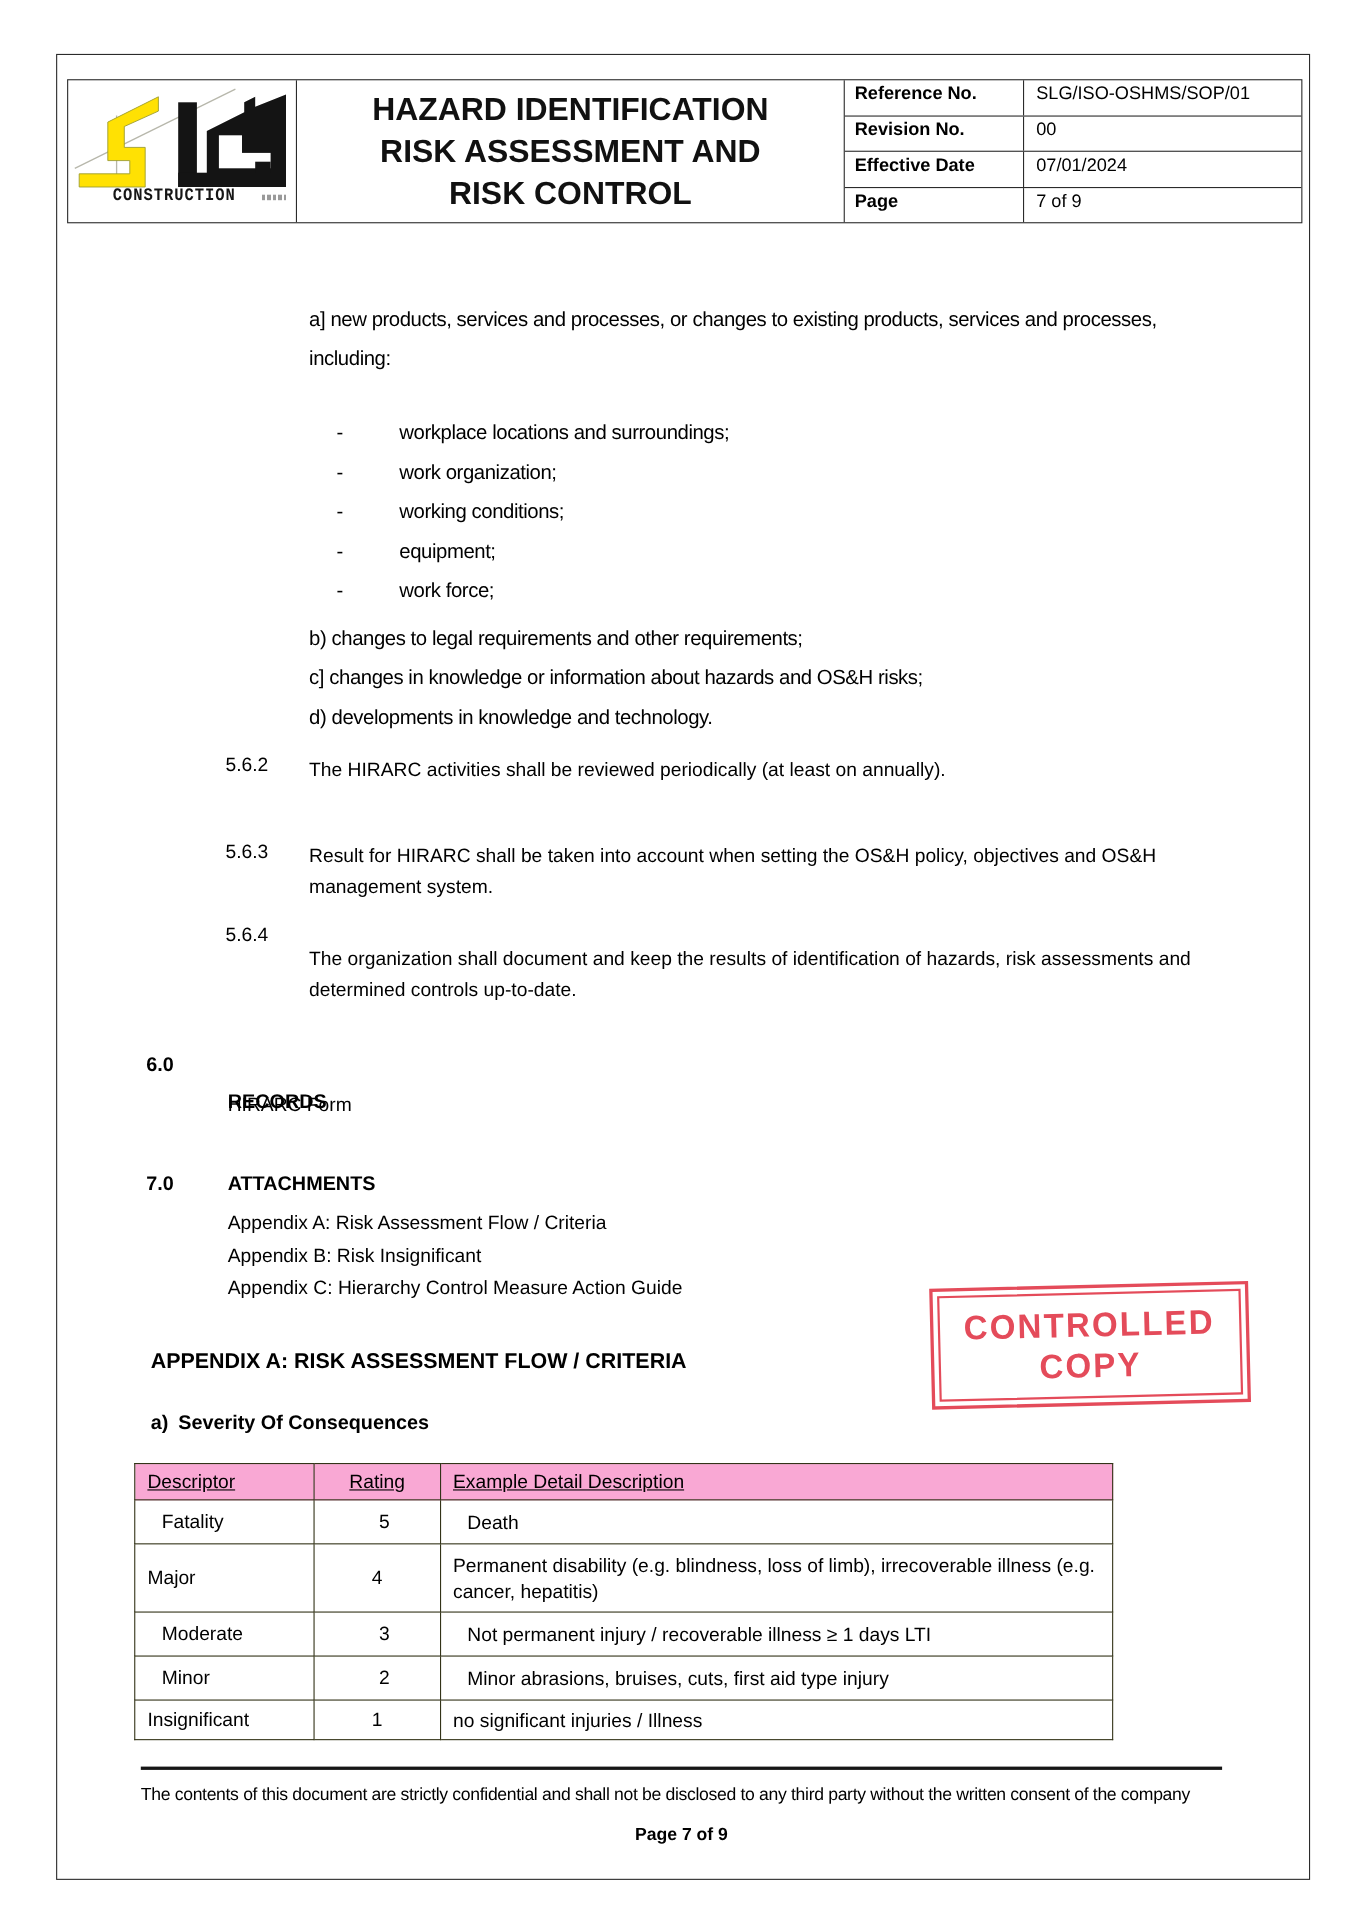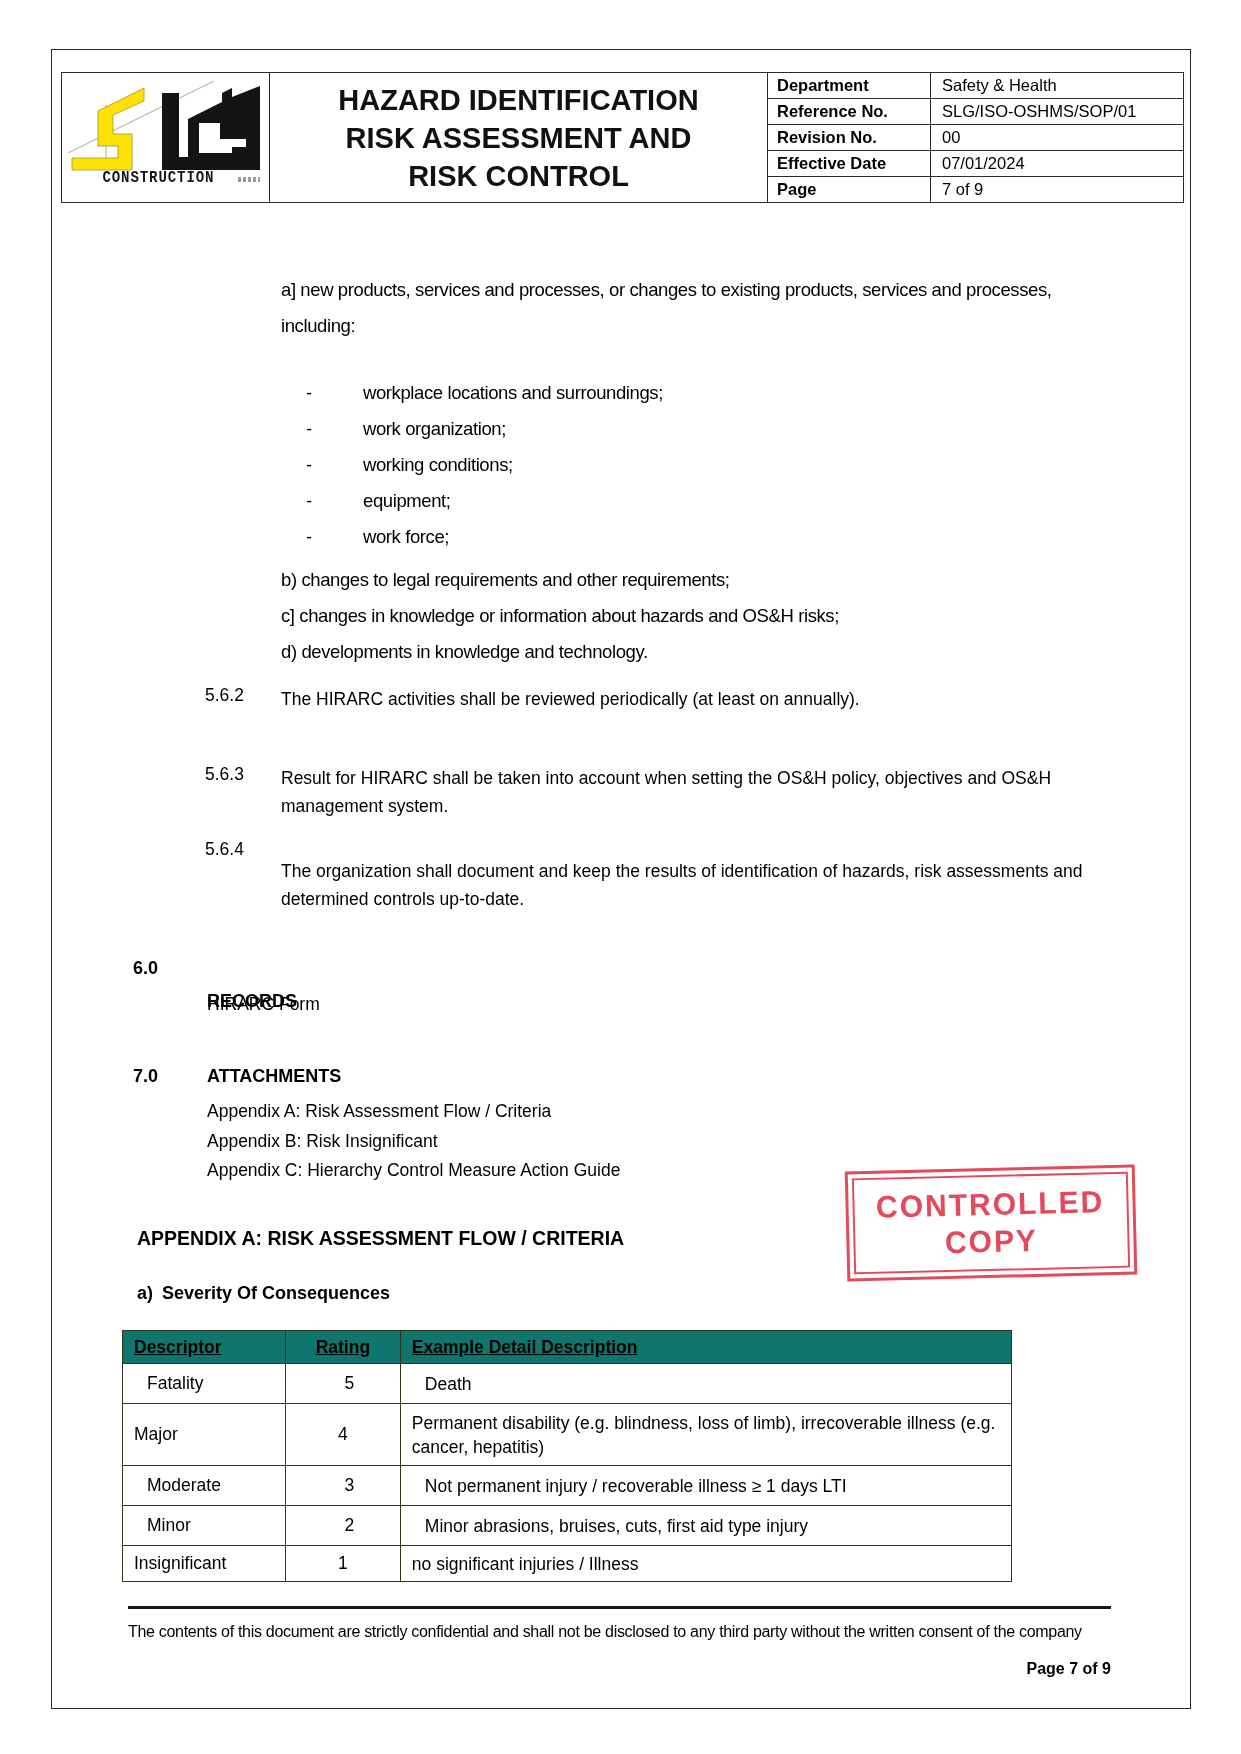--- a/index.html
+++ b/index.html
@@ -59,36 +59,36 @@
   }
   .stamp-outer { width:100%; height:100%; border:3.5px solid #e23e4e; padding:4px; }
   .stamp-inner { width:100%; height:100%; border:2px solid #e23e4e;
     display:flex; flex-direction:column; justify-content:center; align-items:center; }
   .stamp-l1, .stamp-l2 { color:#e23e4e; font-weight:bold; font-size:31px;
     line-height:37px; letter-spacing:2px; transform:scaleX(0.97); }
   
   .sev-tbl { position:absolute; left:122px; top:1330px; width:890px;
     border:1.5px solid #33330a; border-collapse:collapse; font-size:17.5px; }
   .sev-tbl td { border:1.5px solid #333318; padding:4px 11px; vertical-align:middle; }
-  .sev-tbl .hdr td { background:#0f766e; font-weight:bold; }
+  .sev-tbl .hdr td { background:#f9a8d4; font-weight:normal; }
   .sev-tbl .hdr td span { text-decoration:underline; }
   .col-desc { width:163px; }
   .col-rate { width:115px; text-align:center; }
   .col-ex   { width:612px; line-height:24px; }
   .row-h33 td { height:33px; }
   .row-h40 td { height:40px;padding-left:24px; }
   .row-h62 td { height:62px; }
   .row-h36 td { height:36px; }
   
   .footer-rule { position:absolute; left:128px; top:1606px; width:983px; height:2.5px;
     background:#161616; }
   .footer-note { position:absolute; left:128px; top:1620px; width:1000px;
     font-size:16px; line-height:24px; letter-spacing:-0.3px; }
   .footer-page { position:absolute; left:128px; top:1660px; width:983px;
-    text-align:right; font-weight:bold; font-size:16px; }
+    text-align:center; font-weight:bold; font-size:16px; }
 </style>
 </head>
 <body>
 
 <div class="page">
   <div class="frame"></div>
 
   <div class="header-tbl">
     <div class="logo-cell">
       <svg class="logo-svg" width="208" height="131" viewBox="0 0 208 131">
@@ -114,24 +114,20 @@
     </div>
 
     <div class="title-cell">
       <div>HAZARD IDENTIFICATION</div>
       <div>RISK ASSESSMENT AND</div>
       <div>RISK CONTROL</div>
     </div>
 
     <div class="info-cell">
       <div class="info-row">
-        <div class="info-label">Department</div>
-        <div class="info-value">Safety &amp; Health</div>
-      </div>
-      <div class="info-row">
         <div class="info-label">Reference No.</div>
         <div class="info-value">SLG/ISO-OSHMS/SOP/01</div>
       </div>
       <div class="info-row">
         <div class="info-label">Revision No.</div>
         <div class="info-value">00</div>
       </div>
       <div class="info-row">
         <div class="info-label">Effective Date</div>
         <div class="info-value">07/01/2024</div>

